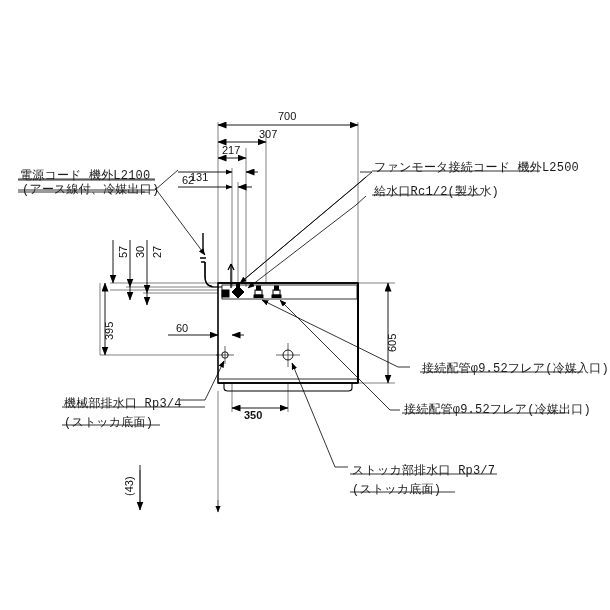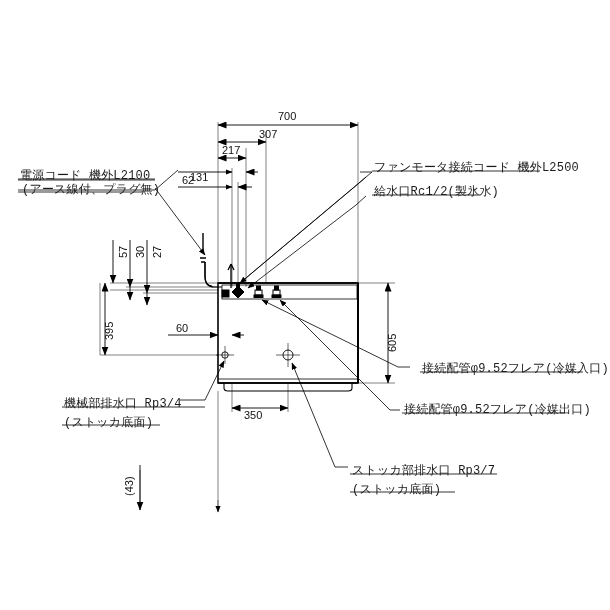--- a/index.html
+++ b/index.html
@@ -242,25 +242,25 @@
   <div class="dim" style="left:222px; top:144px;">217</div>
   <div class="dim" style="left:190px; top:159px;margin-top:12px;">131</div>
   <div class="dim" style="left:182px; top:174px;">62</div>
 
   <div class="dim vert" style="left:117px; top:258px;">57</div>
   <div class="dim vert" style="left:134px; top:258px;">30</div>
   <div class="dim vert" style="left:151px; top:258px;">27</div>
   <div class="dim vert" style="left:103px; top:340px;">395</div>
   <div class="dim" style="left:176px; top:322px;">60</div>
   <div class="dim vert" style="left:386px; top:352px;">605</div>
-  <div class="dim" style="left:244px; top:409px;">350</div>
+  <div class="dim" style="left:244px; top:409px;font-weight:bold;">350</div>
   <div class="dim vert" style="left:123px; top:496px;">(43)</div>
 
   <div class="lbl" style="left:20px; top:167px;">電源コード  機外L2100</div>
-  <div class="lbl" style="left:22px; top:181px;">(アース線付、プラグ無)</div>
+  <div class="lbl" style="left:22px; top:181px;">(アース線付、冷媒出口)</div>
 
   <div class="lbl" style="left:374px; top:159px;">ファンモータ接続コード  機外L2500</div>
   <div class="lbl" style="left:374px; top:183px;">給水口Rc1/2(製氷水)</div>
 
   <div class="lbl" style="left:422px; top:360px;">接続配管φ9.52フレア(冷媒入口)</div>
   <div class="lbl" style="left:404px; top:401px;">接続配管φ9.52フレア(冷媒出口)</div>
 
   <div class="lbl" style="left:64px; top:395px;">機械部排水口  Rp3/4</div>
   <div class="lbl" style="left:64px; top:414px;">(ストッカ底面)</div>
 

